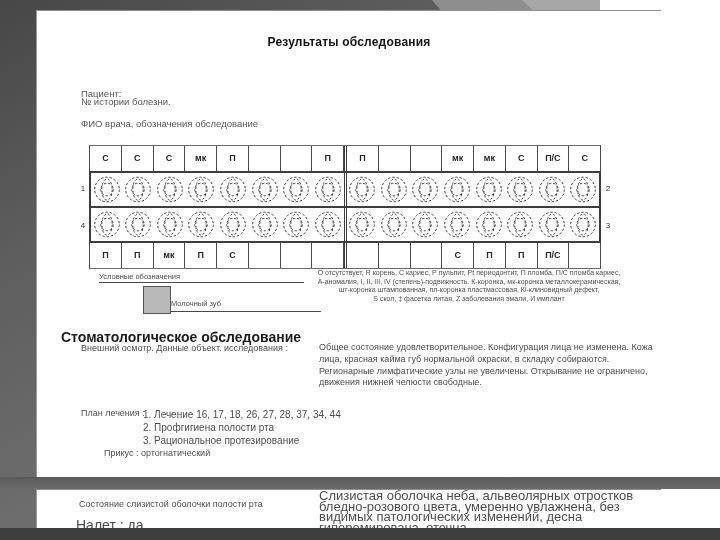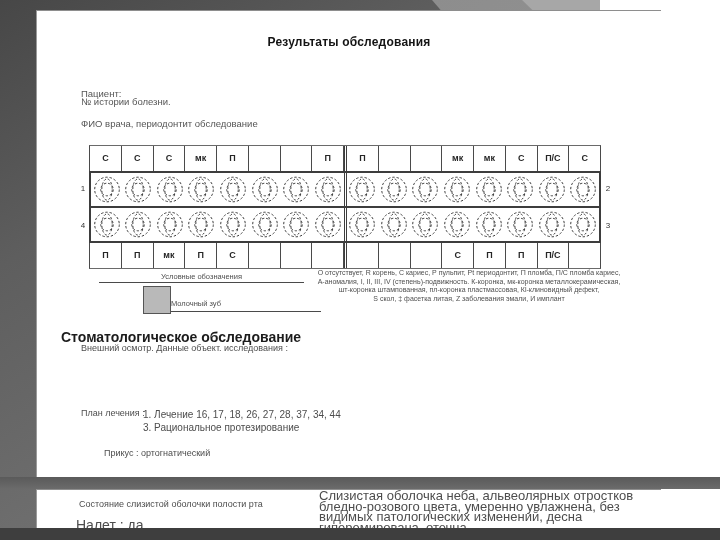--- a/index.html
+++ b/index.html
@@ -34,21 +34,21 @@
   .band{position:relative;border:2px solid #3d3d3d;}
   .teeth-row{display:flex;height:33px;}
   .teeth-row.r1{border-bottom:2px solid #3d3d3d;}
   .tcell{flex:1 1 0;display:flex;align-items:center;justify-content:center;overflow:hidden;}
   .mid{border-left:3px double #3d3d3d;}
   .qnum{position:absolute;font-size:8px;color:#333;width:10px;text-align:center;}
   .q1{left:-13px;top:11px;} .q4{left:-13px;top:48px;}
   .q2{right:-14px;top:11px;} .q3{right:-14px;top:48px;}
 
   
-  .legend-title{position:absolute;left:62px;top:261px;width:205px;text-align:center;
+  .legend-title{position:absolute;left:62px;top:261px;width:205px;
     font-size:7.5px;color:#4d4d4d;border-bottom:1px solid #4a4a4a;padding-bottom:1px;}
   .milk-row{position:absolute;left:106px;top:275px;display:flex;}
   .milk-square{width:26px;height:26px;background:#b9b9b9;border:1px solid #555;}
   .milk-label{width:150px;margin-top:13px;height:12px;font-size:7.5px;color:#4d4d4d;
     border-bottom:1px solid #4a4a4a;}
   .legend-lines{position:absolute;left:262px;top:258px;width:340px;text-align:center;
     font-size:7px;line-height:8.6px;color:#4f4f4f;}
 
   
   .section-title{position:absolute;left:24px;top:318px;font-size:14px;font-weight:bold;color:#1c1c1c;}
@@ -70,21 +70,21 @@
 <body>
 
 <div class="stage">
   <div class="bg-tri tri1"></div>
   <div class="bg-tri tri2"></div>
 
   <div class="page page1">
     <div class="doc-title">Результаты обследования</div>
     <div class="field f-patient">Пациент:</div>
     <div class="field f-history">№ истории болезни.</div>
-    <div class="field f-doctor">ФИО врача, периодонтит обследование</div>
+    <div class="field f-doctor">ФИО врача, обозначения обследование</div>
 
     <div class="chart">
       <div class="labels-row top" id="upper-labels">
           <div class="lcell">С</div>
           <div class="lcell">С</div>
           <div class="lcell">С</div>
           <div class="lcell">мк</div>
           <div class="lcell">П</div>
           <div class="lcell"></div>
           <div class="lcell"></div>
@@ -423,23 +423,25 @@
     </div>
     <div class="legend-lines" id="legend-lines">
         <div class="legend-line">О отсутствует, R корень, С кариес, Р пульпит, Pt периодонтит, П пломба, П/С пломба кариес,</div>
         <div class="legend-line">А-аномалия, I, II, III, IV (степень)-подвижность. К-коронка, мк-коронка металлокерамическая,</div>
         <div class="legend-line">шт-коронка штампованная, пл-коронка пластмассовая, Кl-клиновидный дефект,</div>
         <div class="legend-line">S скол, ‡ фасетка литая, Z заболевания эмали, И имплант</div>
       </div>
 
     <div class="section-title">Стоматологическое обследование</div>
     <div class="ext-label">Внешний осмотр. Данные объект. исследования :</div>
+    <div class="ext-text">Общее состояние удовлетворительное. Конфигурация лица не изменена. Кожа лица, красная кайма губ нормальной окраски, в складку собираются. Регионарные лимфатические узлы не увеличены. Открывание не ограничено, движения нижней челюсти свободные.</div>
     <div class="plan-label">План лечения :</div>
     <div class="plan-items" id="plan-items">
         <div class="plan-item">1. Лечение 16, 17, 18, 26, 27, 28, 37, 34, 44</div>
+        <div class="plan-item">2. Профгигиена полости рта</div>
         <div class="plan-item">3. Рациональное протезирование</div>
       </div>
     <div class="bite">Прикус : ортогнатический</div>
   </div>
 
   <div class="page-sep"></div>
 
   <div class="page page2">
     <div class="mucosa-label">Состояние слизистой оболочки полости рта</div>
     <div class="plaque-label">Налет : да</div>

